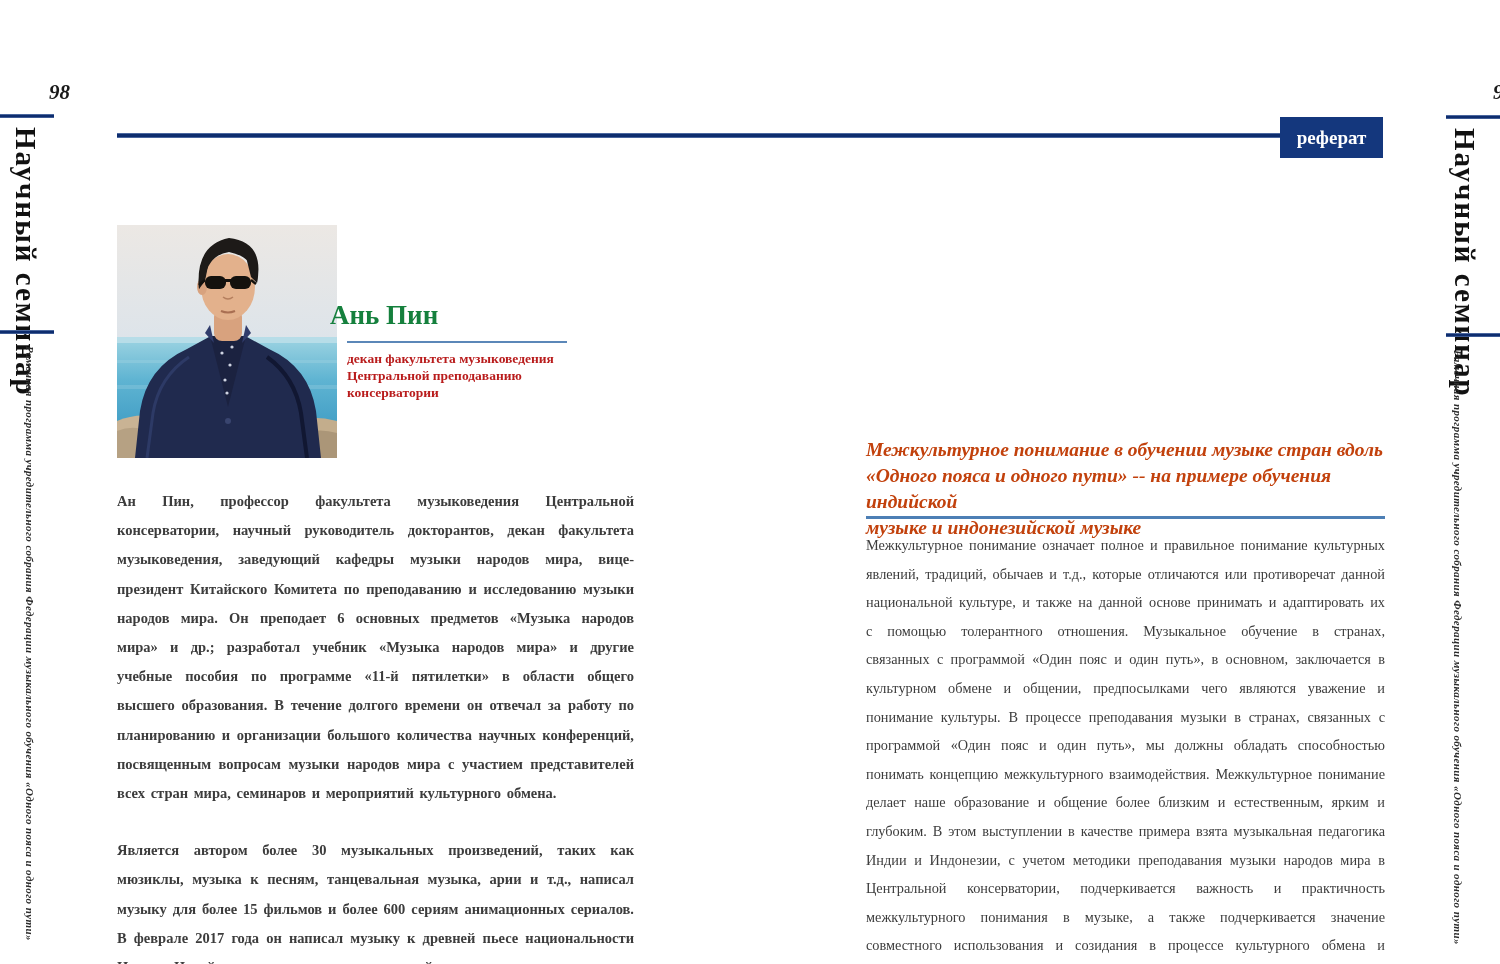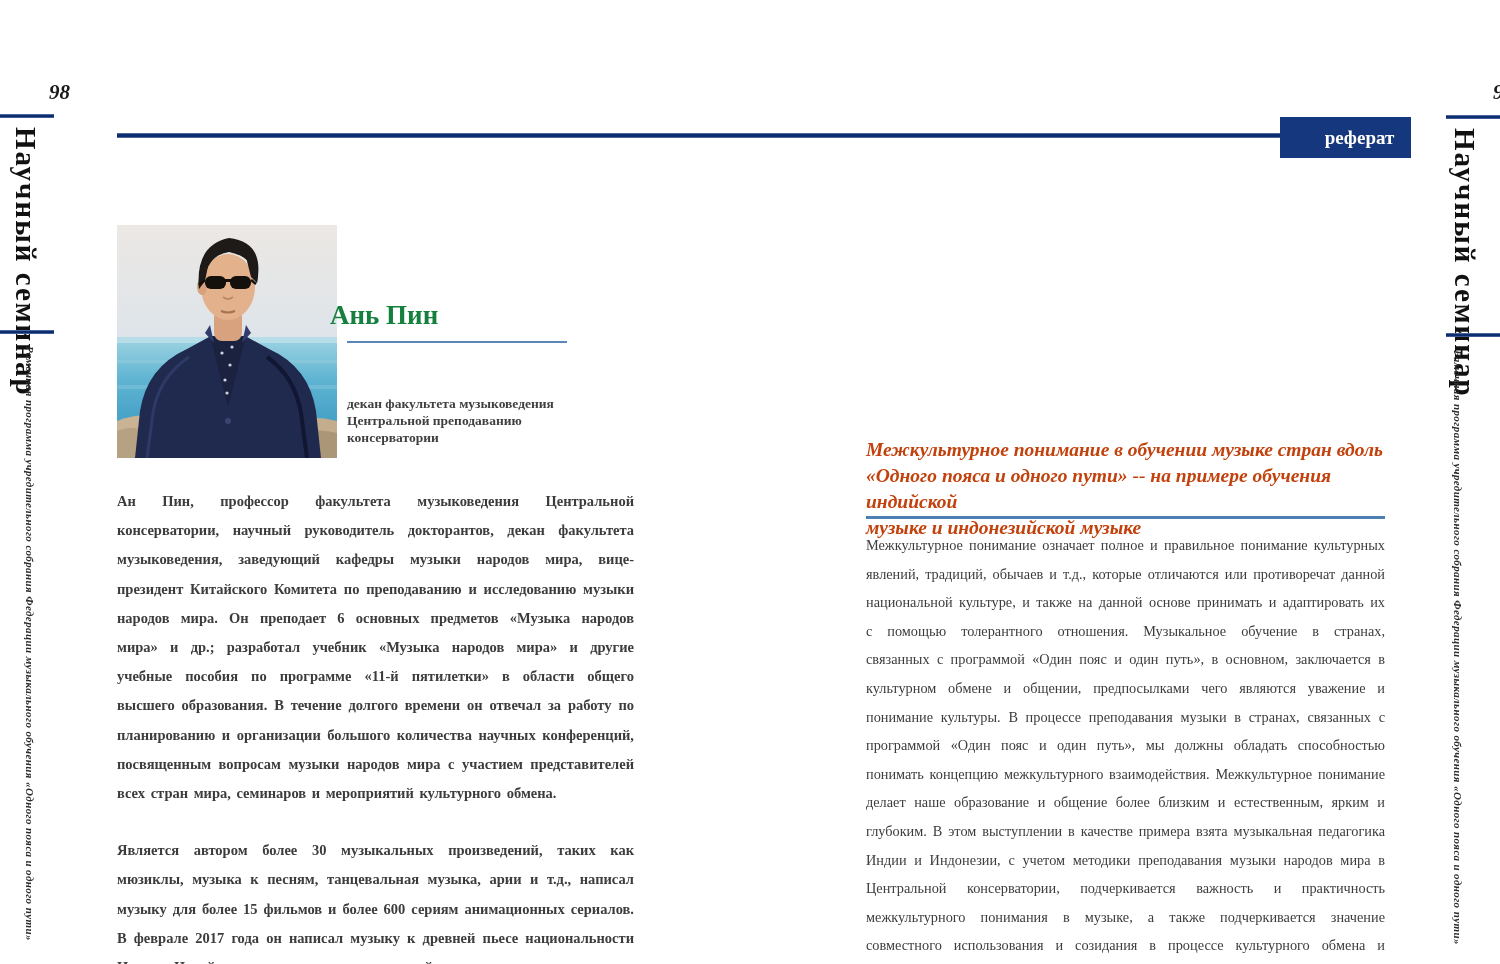--- a/index.html
+++ b/index.html
@@ -40,21 +40,21 @@
     font:italic bold 11px "Liberation Serif", serif;
     color:#2b2b2b;
     letter-spacing:0.4px;
     white-space:nowrap;
   }
   
   .tag-box{
     position:absolute;
     left:1280px;top:117px;width:103px;height:41px;
     background:#14377d;
-    display:flex;align-items:center;justify-content:center;padding-left:28px;
+    display:flex;align-items:center;justify-content:center;
   }
   .tag-box span{
     font:bold 19px "Liberation Serif", serif;
     color:#ffffff;
   }
   
   .photo{
     position:absolute;left:117px;top:225px;width:220px;height:233px;
     overflow:hidden;
   }
@@ -62,21 +62,21 @@
     position:absolute;left:330px;top:300px;
     font:bold 27px "Liberation Serif", serif;color:#15803d;
   }
   .name-rule{
     position:absolute;left:347px;top:341px;width:220px;height:2px;
     background:#5b87b8;
   }
   .prof-title{
     position:absolute;left:347px;top:350px;
     font:bold 13.5px "Liberation Serif", serif;
-    line-height:17px;color:#404040;margin-top:45px;
+    line-height:17px;color:#b91c1c;
   }
   .prof-title span{display:block;}
   
   .body-left{
     position:absolute;left:117px;top:487px;width:517px;
     font-size:14.5px;line-height:29.2px;
     text-align:justify;word-spacing:2px;color:#3c3c3c;
   }
   .body-left p{margin:0 0 28px 0;font-weight:bold;}
   .art-title{

